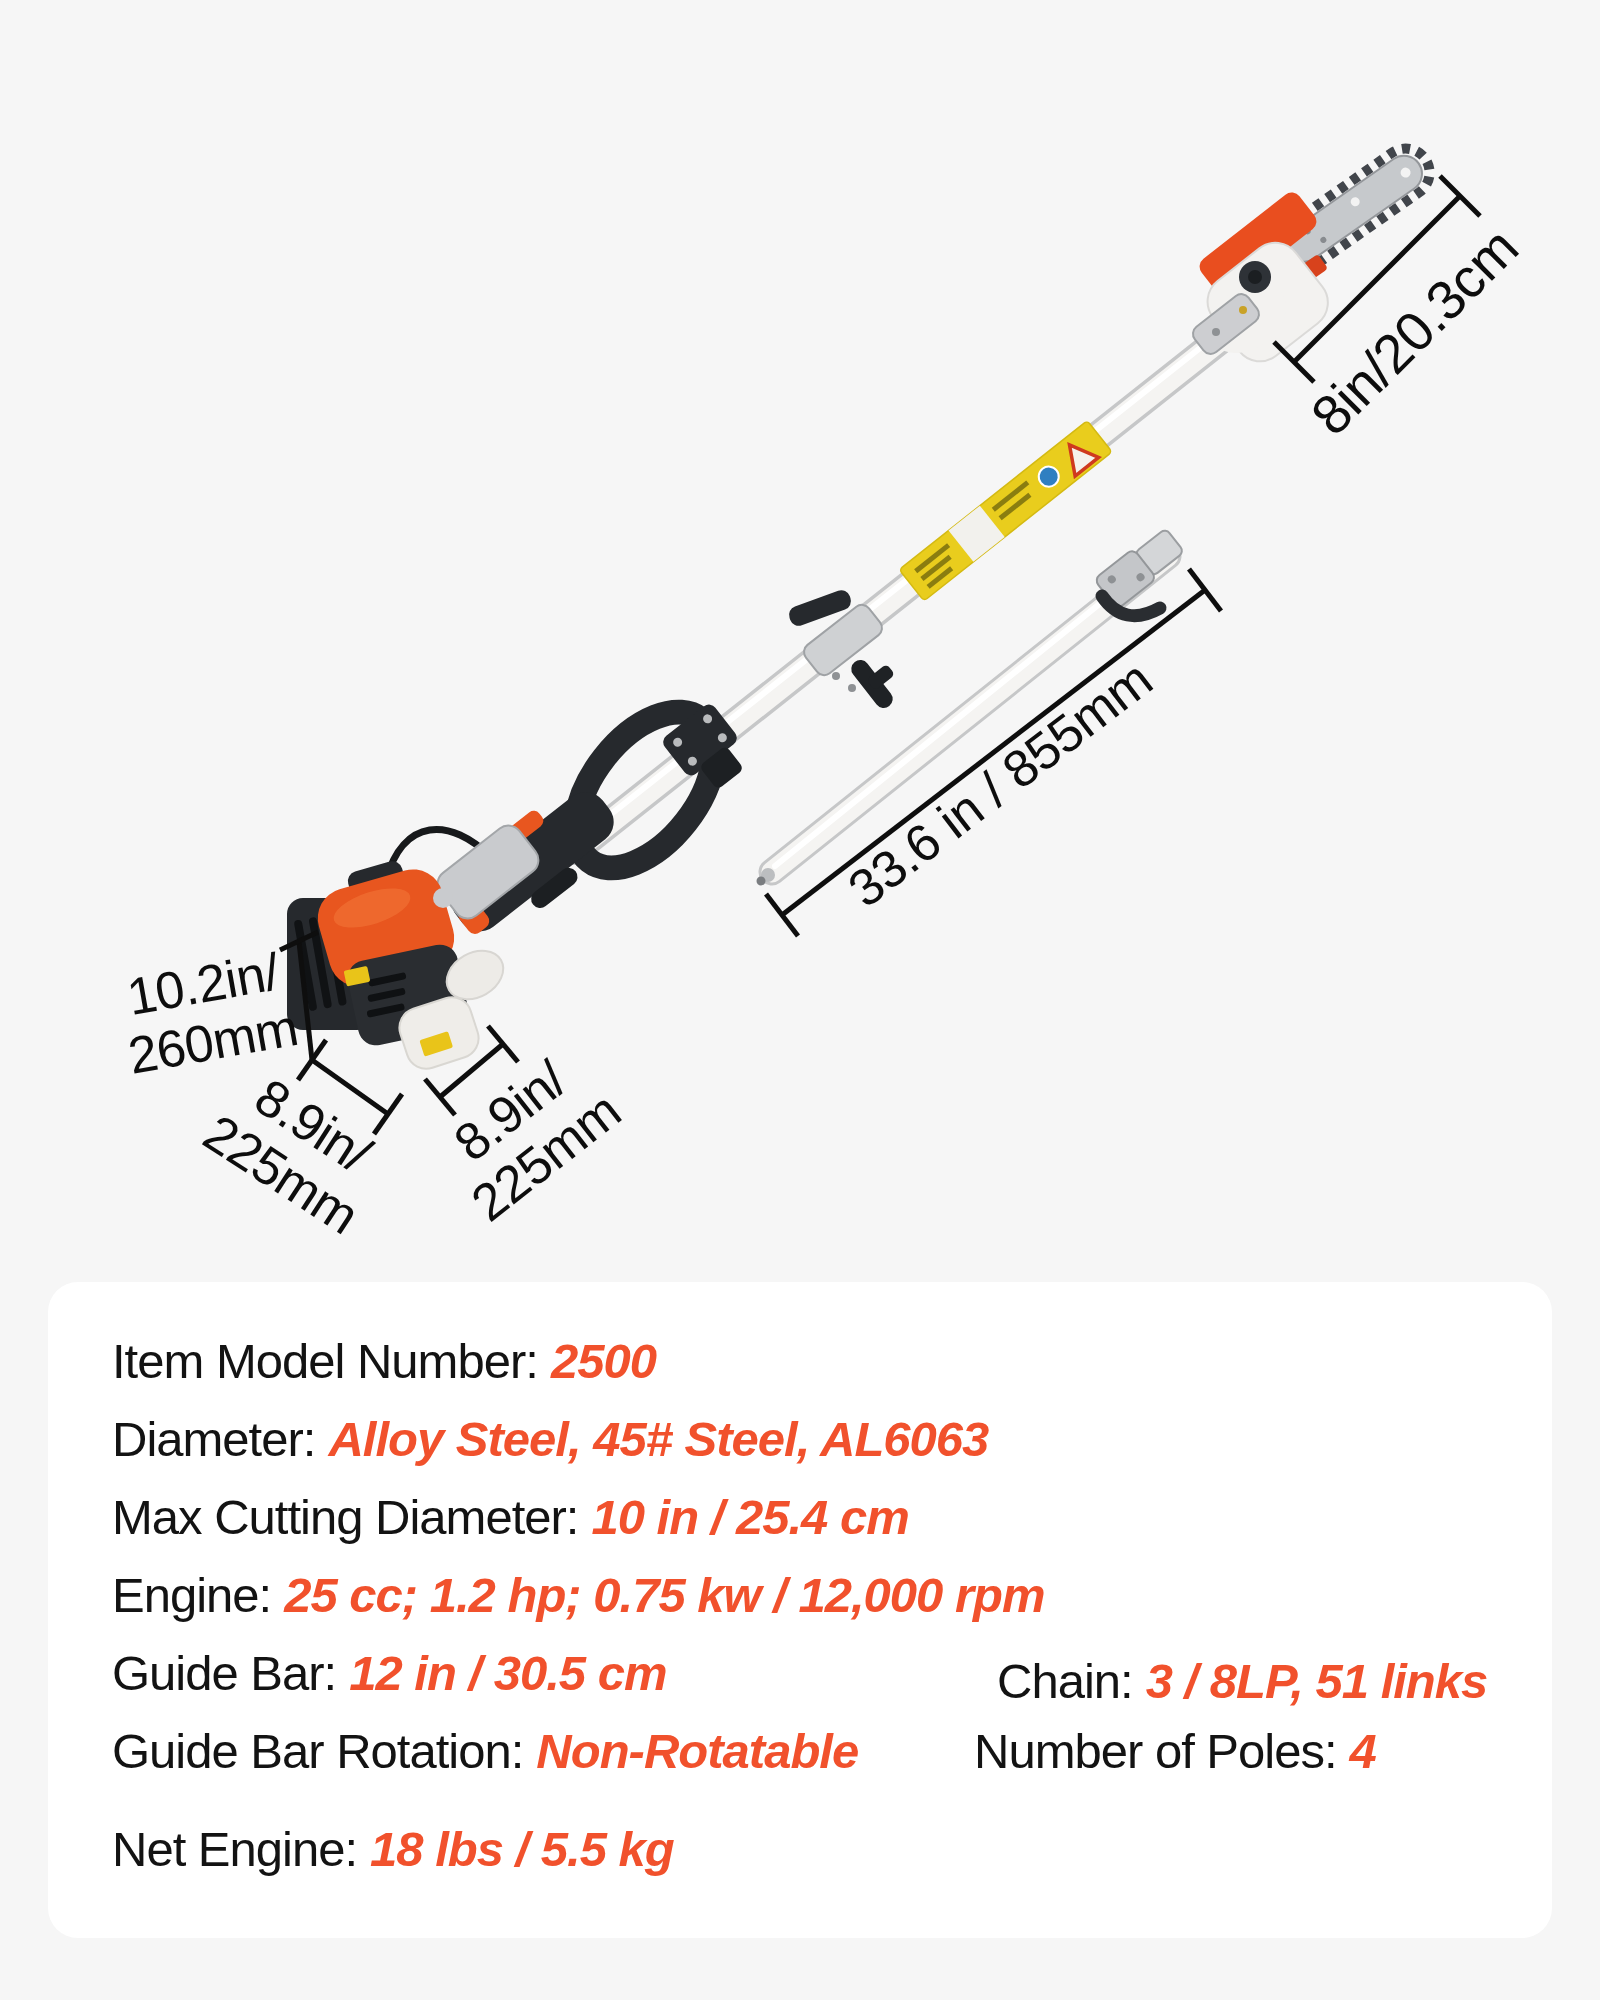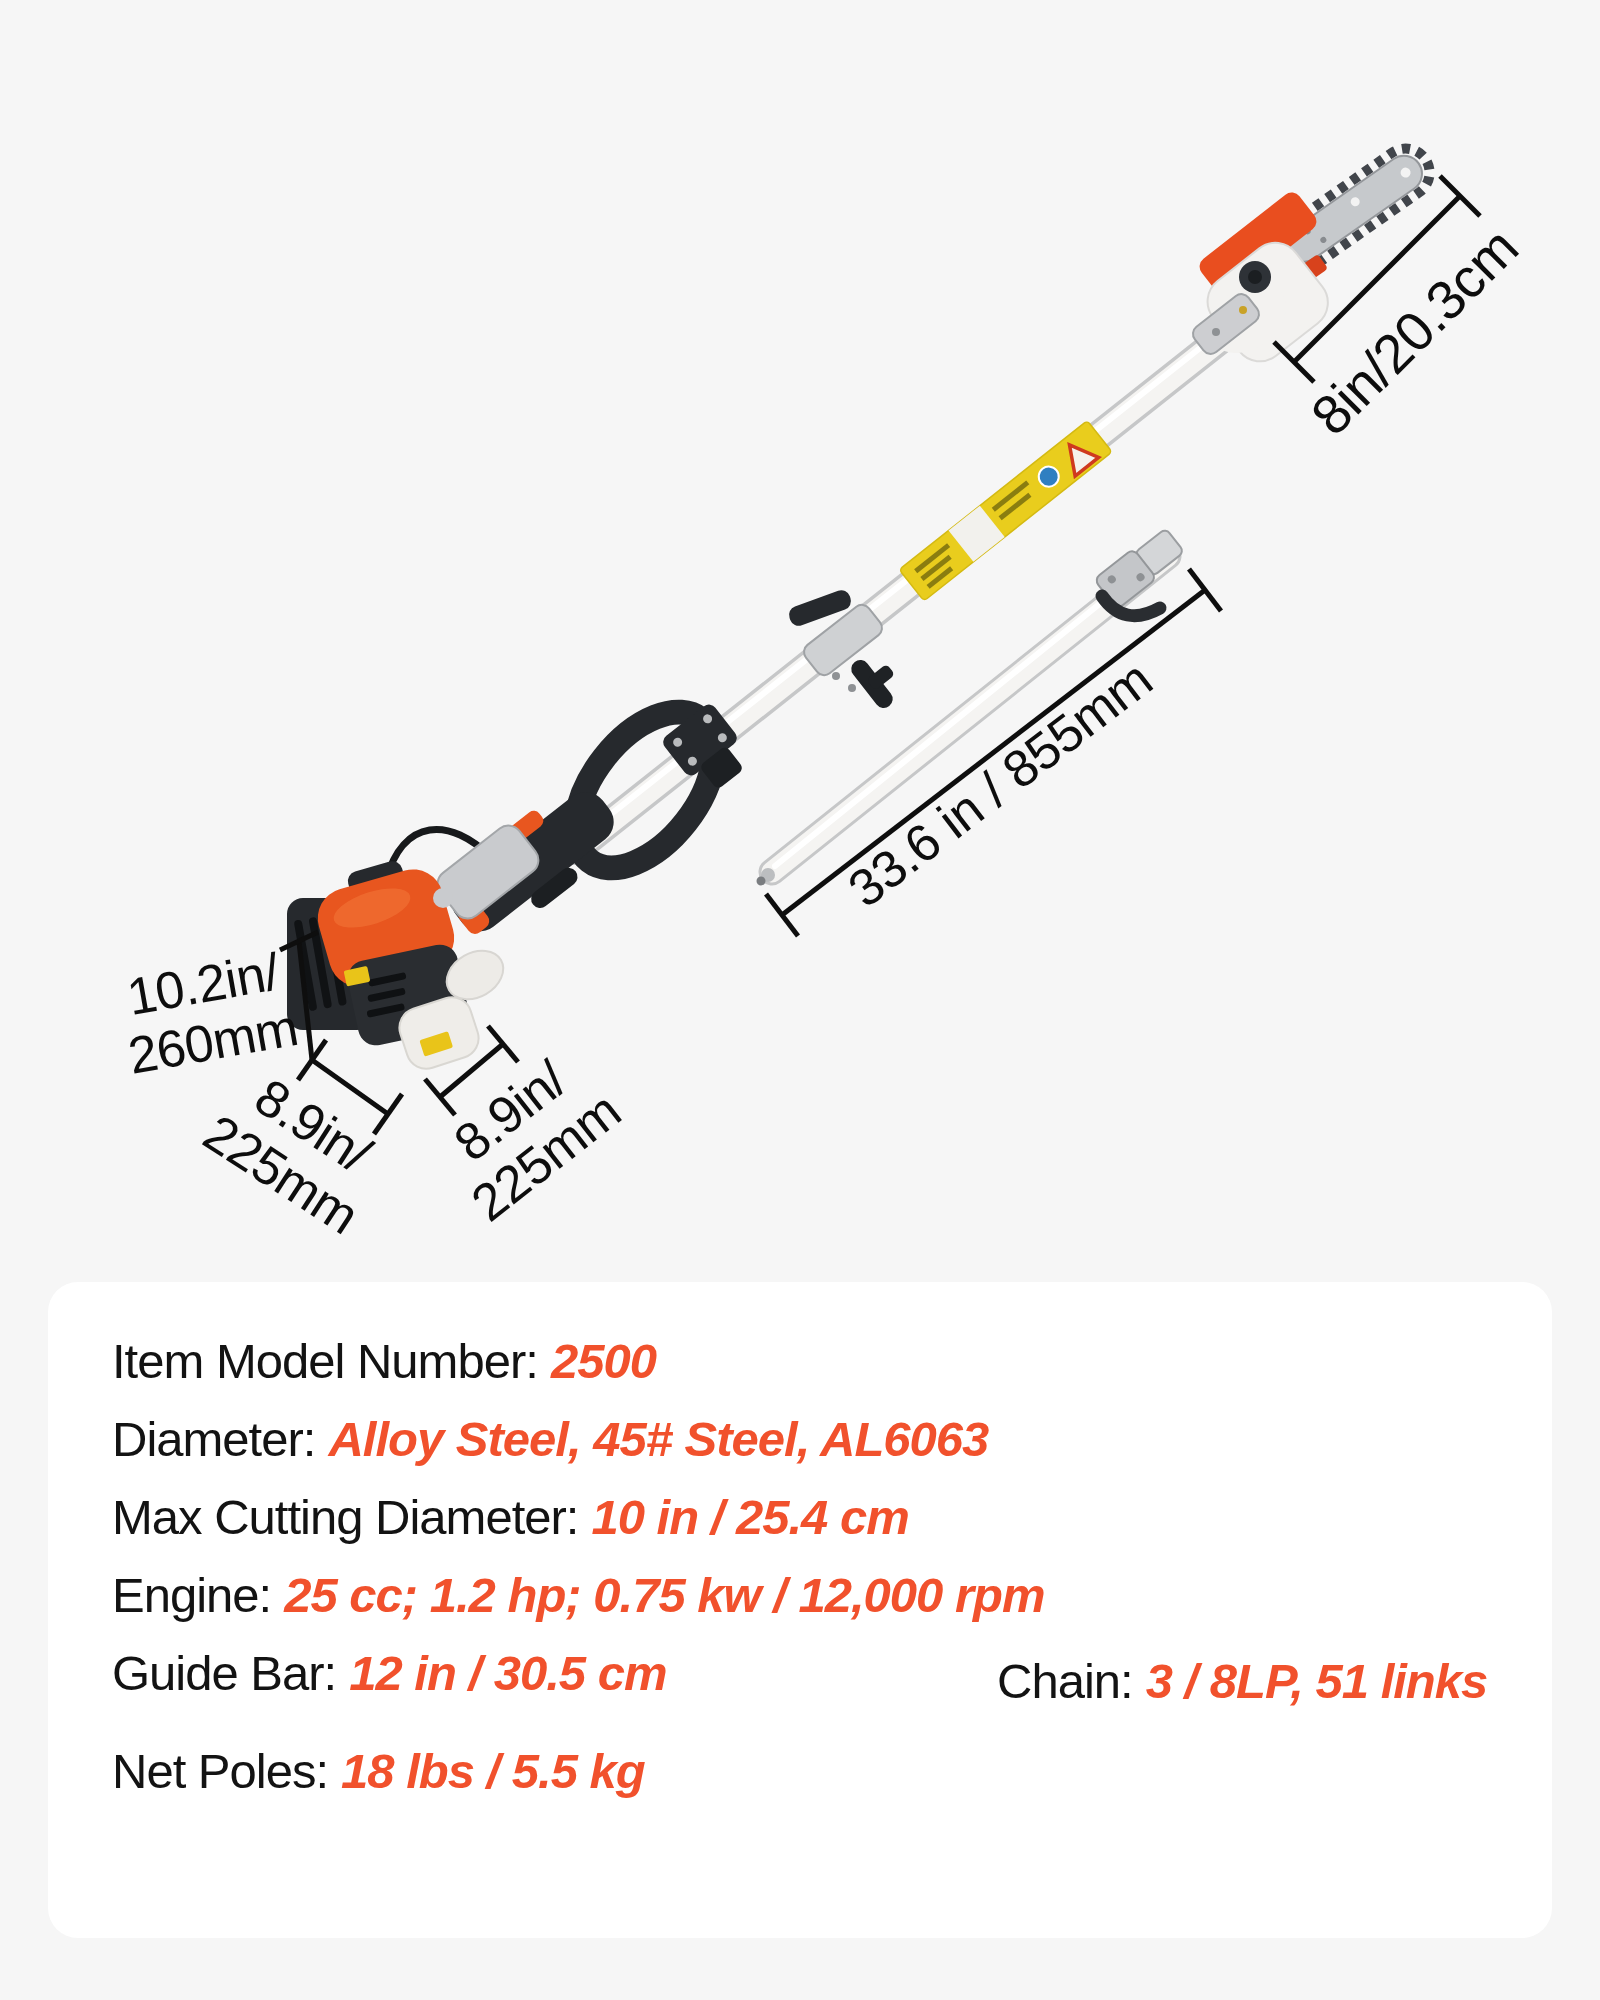--- a/index.html
+++ b/index.html
@@ -238,19 +238,27 @@
       <span class="value">25 cc; 1.2 hp; 0.75 kw / 12,000 rpm</span>
     </div>
     <div class="spec-row row5">
       <span class="label">Guide Bar:</span>
       <span class="value">12 in / 30.5 cm</span>
       <span class="col2">
         <span class="label">Chain:</span>
         <span class="value">3 / 8LP, 51 links</span>
       </span>
     </div>
+    <div class="spec-row row6">
+      <span class="label">Guide Bar Rotation:</span>
+      <span class="value">Non-Rotatable</span>
+      <span class="col2">
+        <span class="label">Number of Poles:</span>
+        <span class="value">4</span>
+      </span>
+    </div>
     <div class="spec-row row7">
-      <span class="label">Net Poles:</span>
+      <span class="label">Net Engine:</span>
       <span class="value">18 lbs / 5.5 kg</span>
     </div>
   </div>
 
 </div>
 
 </body></html>

